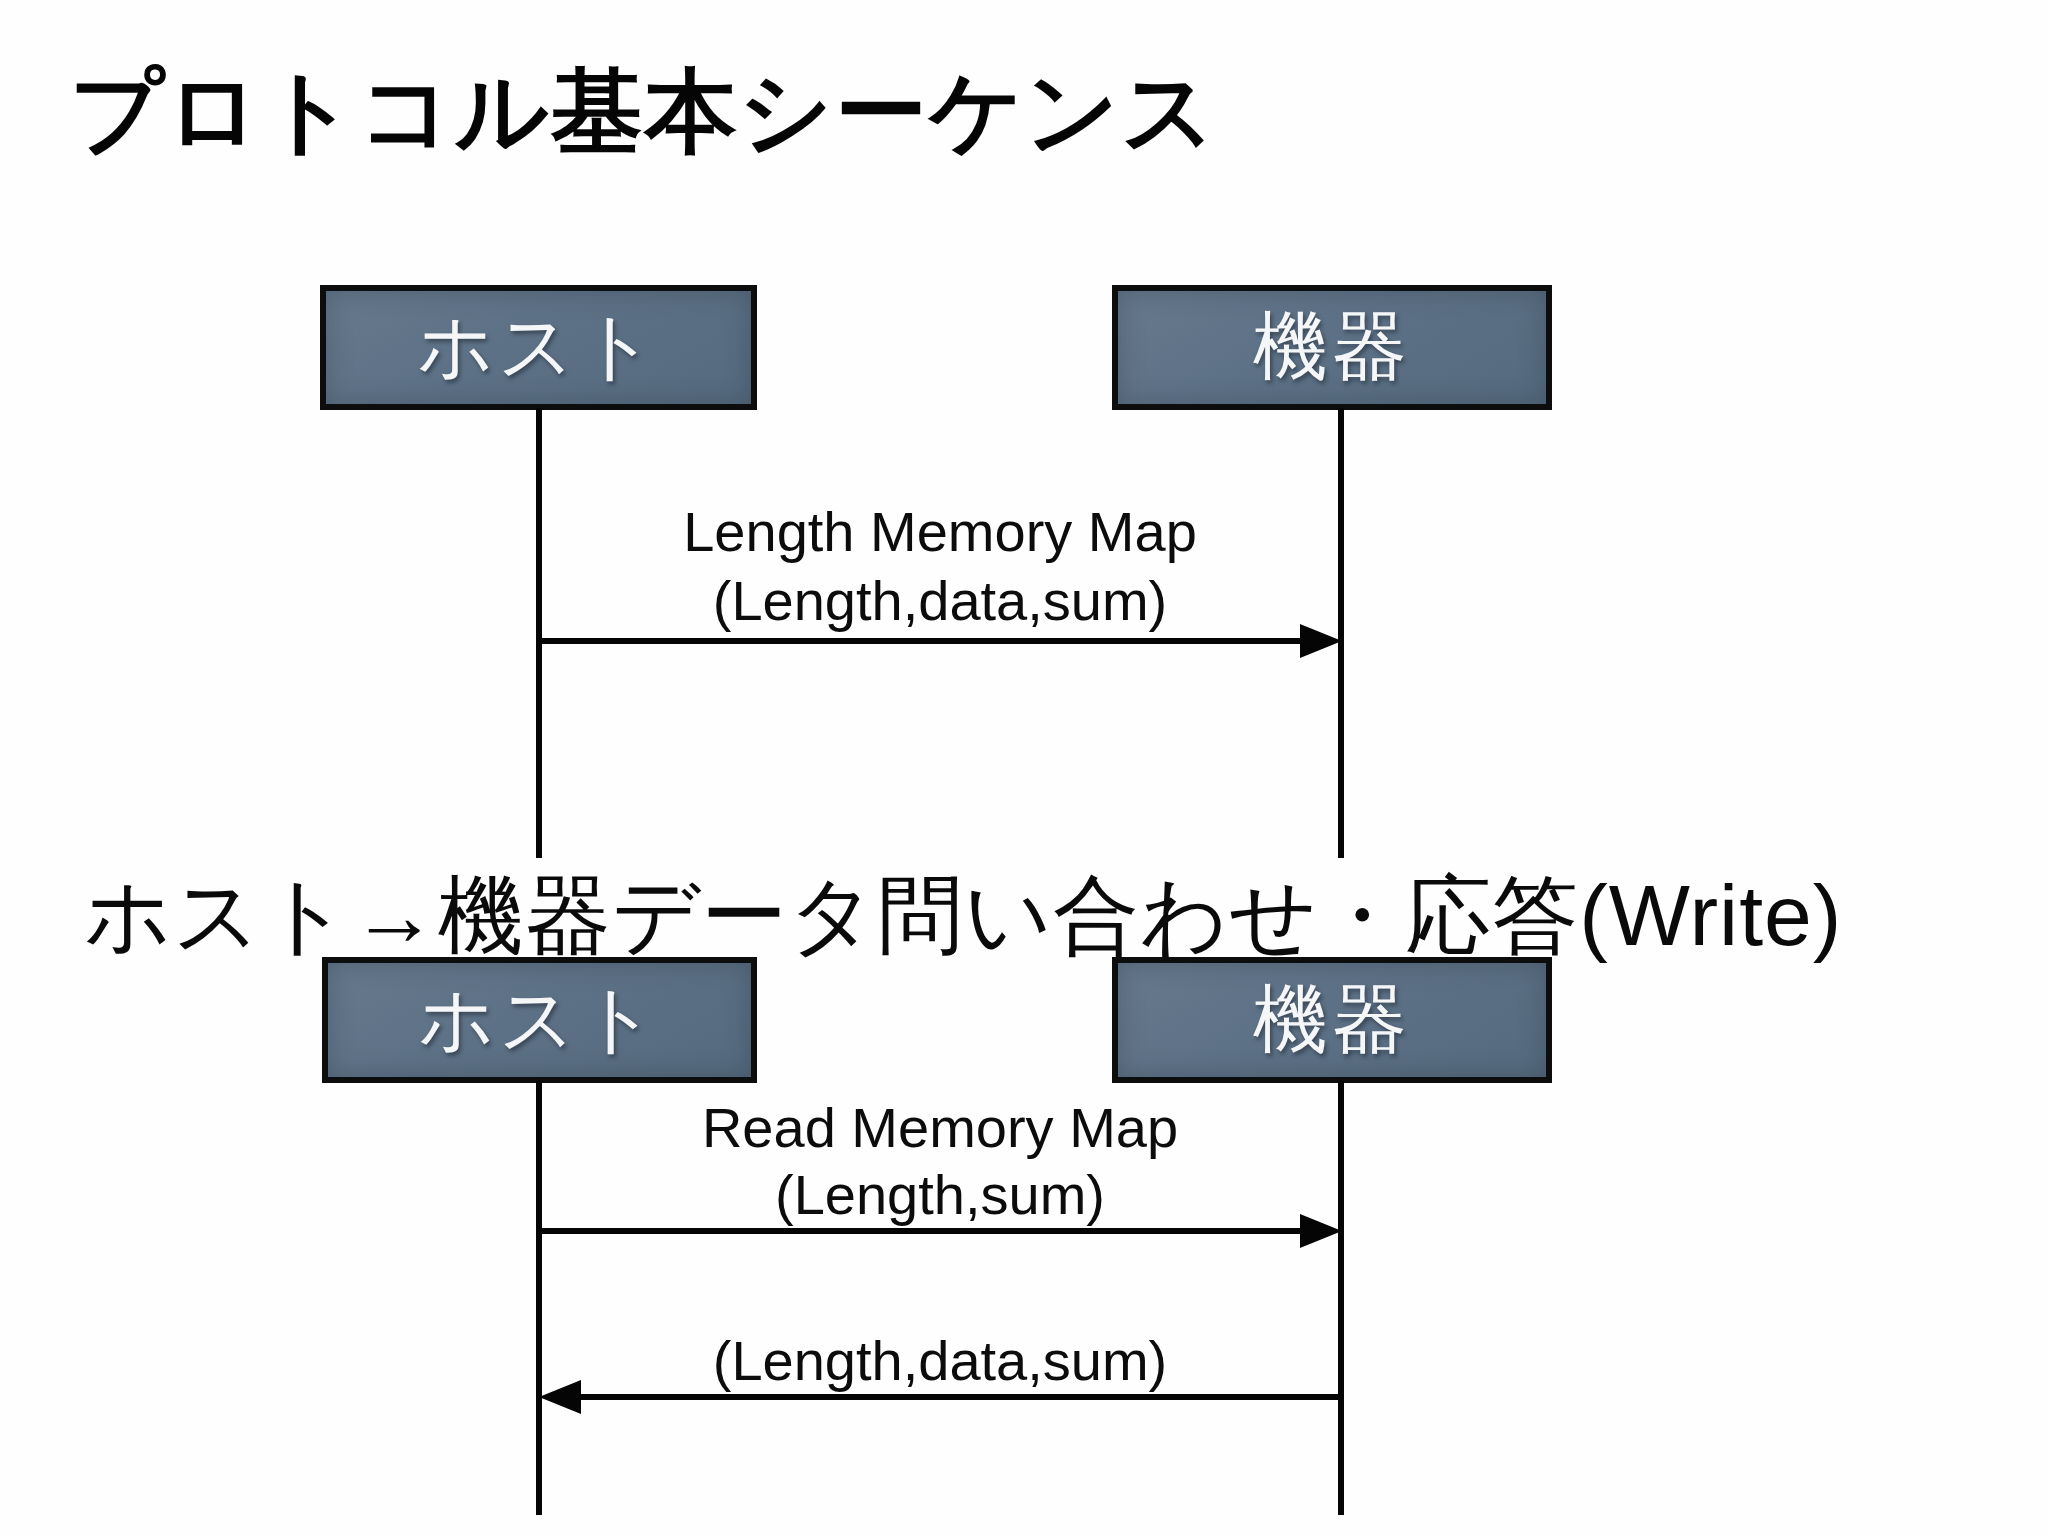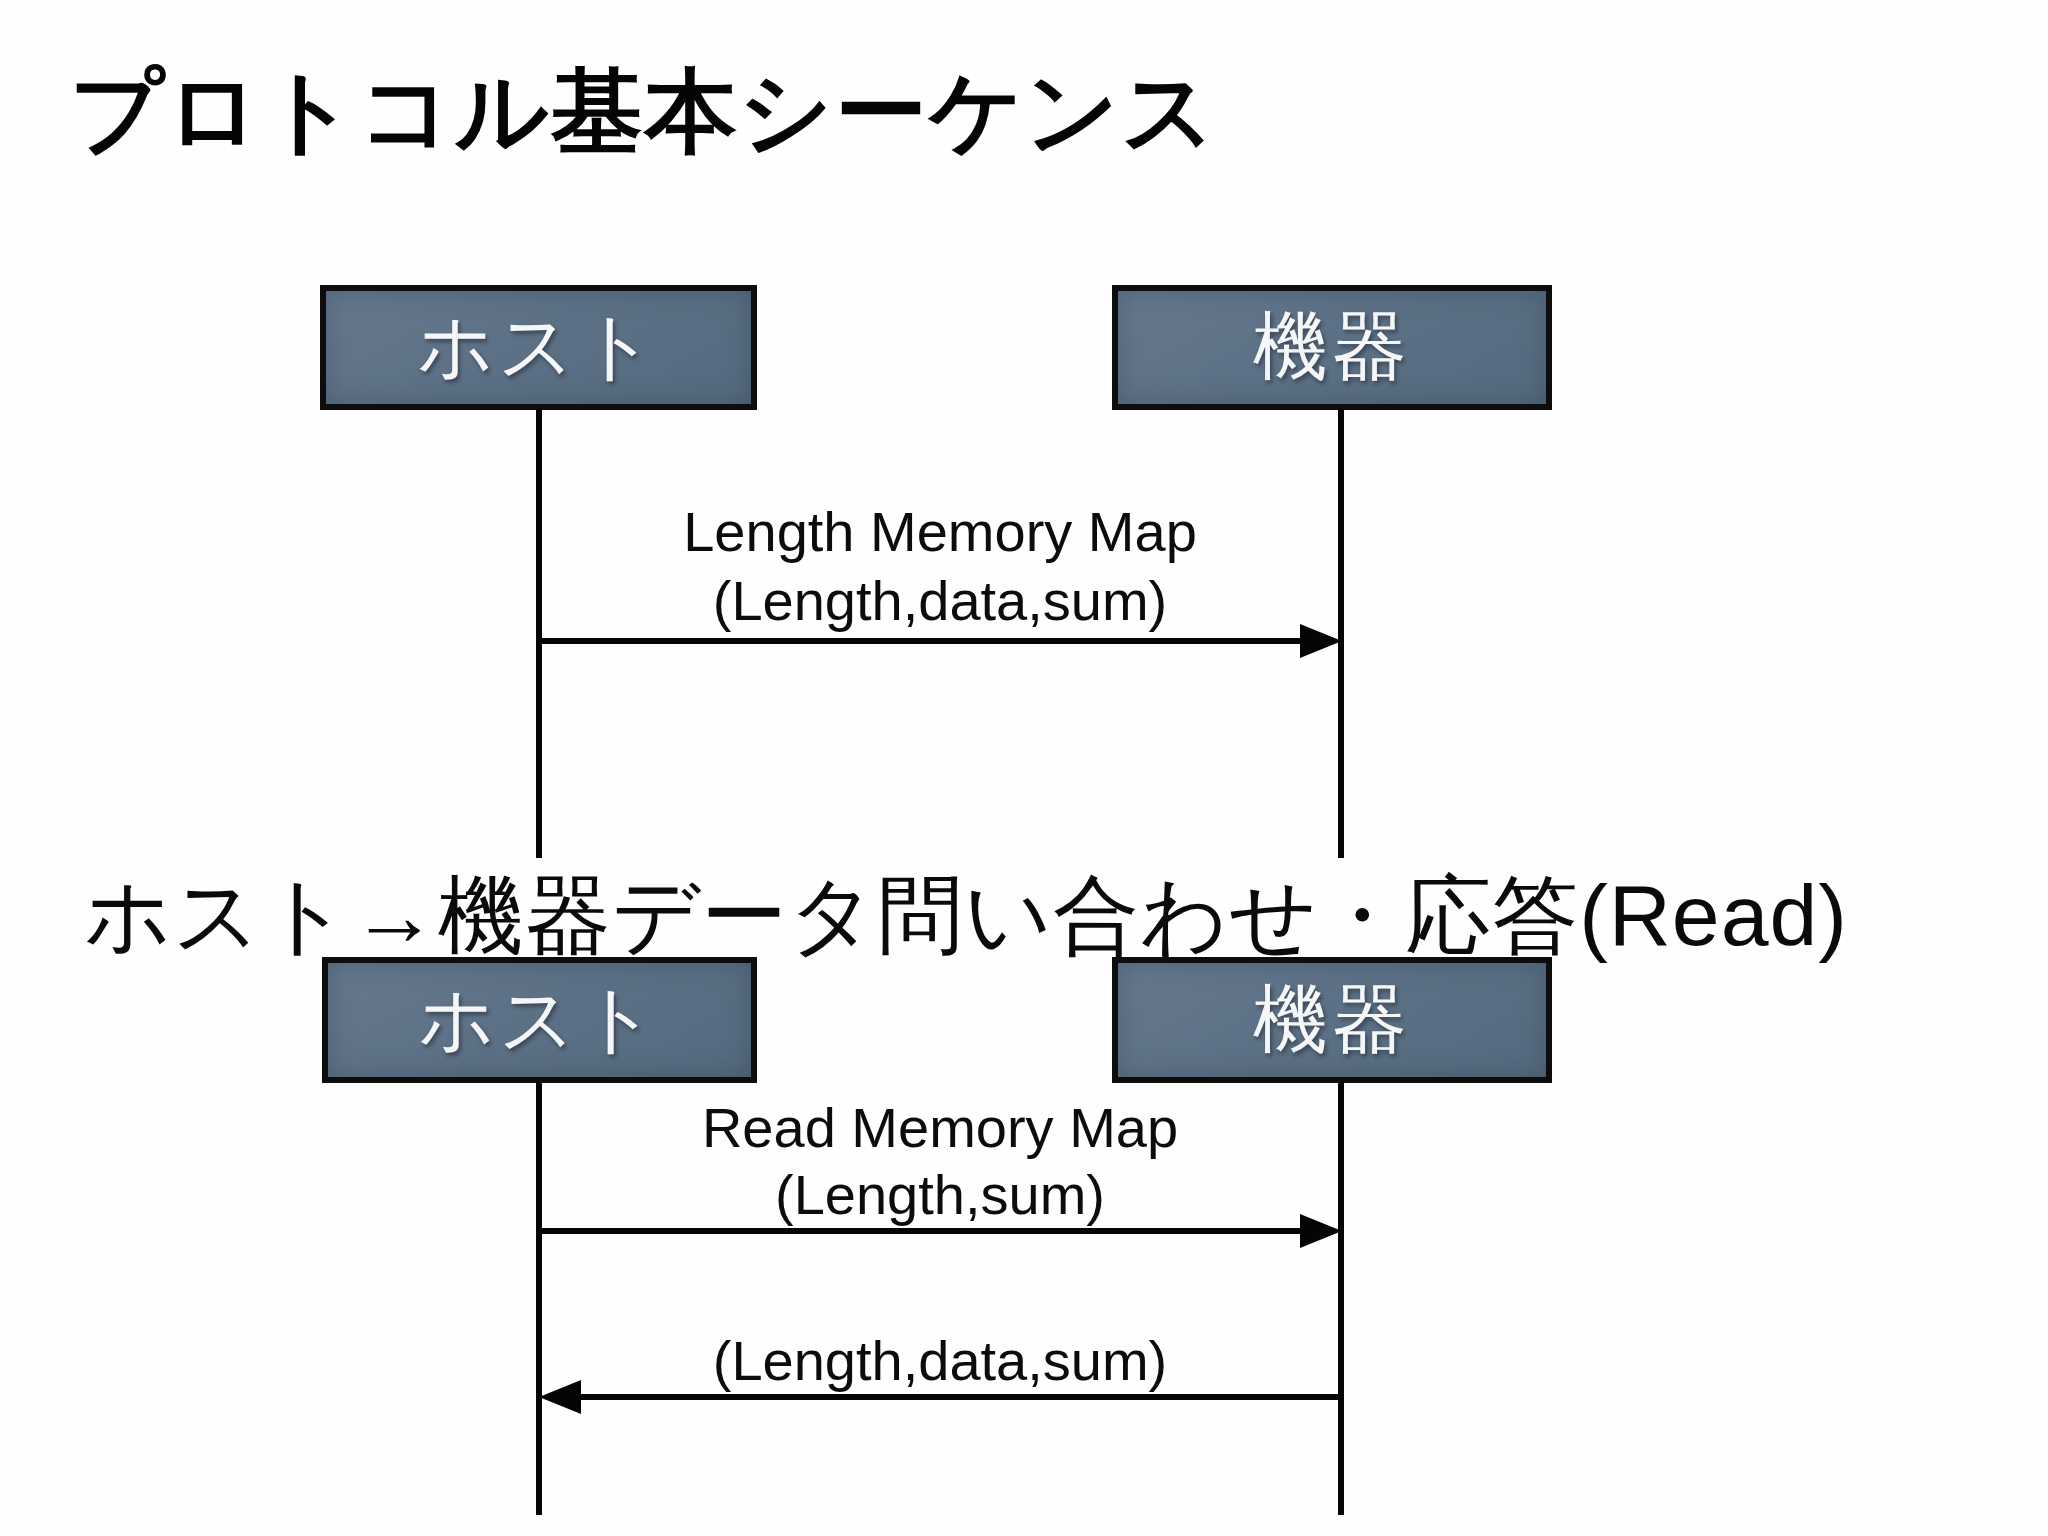--- a/index.html
+++ b/index.html
@@ -90,21 +90,21 @@
 
   <div class="abs lifeline" style="left:536px; top:408px; height:450px;"></div>
   <div class="abs lifeline" style="left:1338px; top:408px; height:450px;"></div>
 
   <div class="abs msg-label" style="top:496px;">Length Memory Map</div>
   <div class="abs msg-label" style="top:565px;">(Length,data,sum)</div>
 
   <div class="abs msg-line" style="left:539px; top:638px; width:772px;"></div>
   <div class="abs arrowhead right" style="left:1300px; top:624px;"></div>
 
-  <div class="abs heading h2">ホスト→機器データ問い合わせ・応答(Read)</div>
+  <div class="abs heading h2">ホスト→機器データ問い合わせ・応答(Write)</div>
 
   <div class="abs actor-box" style="left:322px; top:957px; width:435px; height:126px;">
     <span class="actor-label">ホスト</span>
   </div>
 
   <div class="abs actor-box" style="left:1112px; top:957px; width:440px; height:126px;">
     <span class="actor-label">機器</span>
   </div>
 
   <div class="abs lifeline" style="left:536px; top:1081px; height:434px;"></div>

